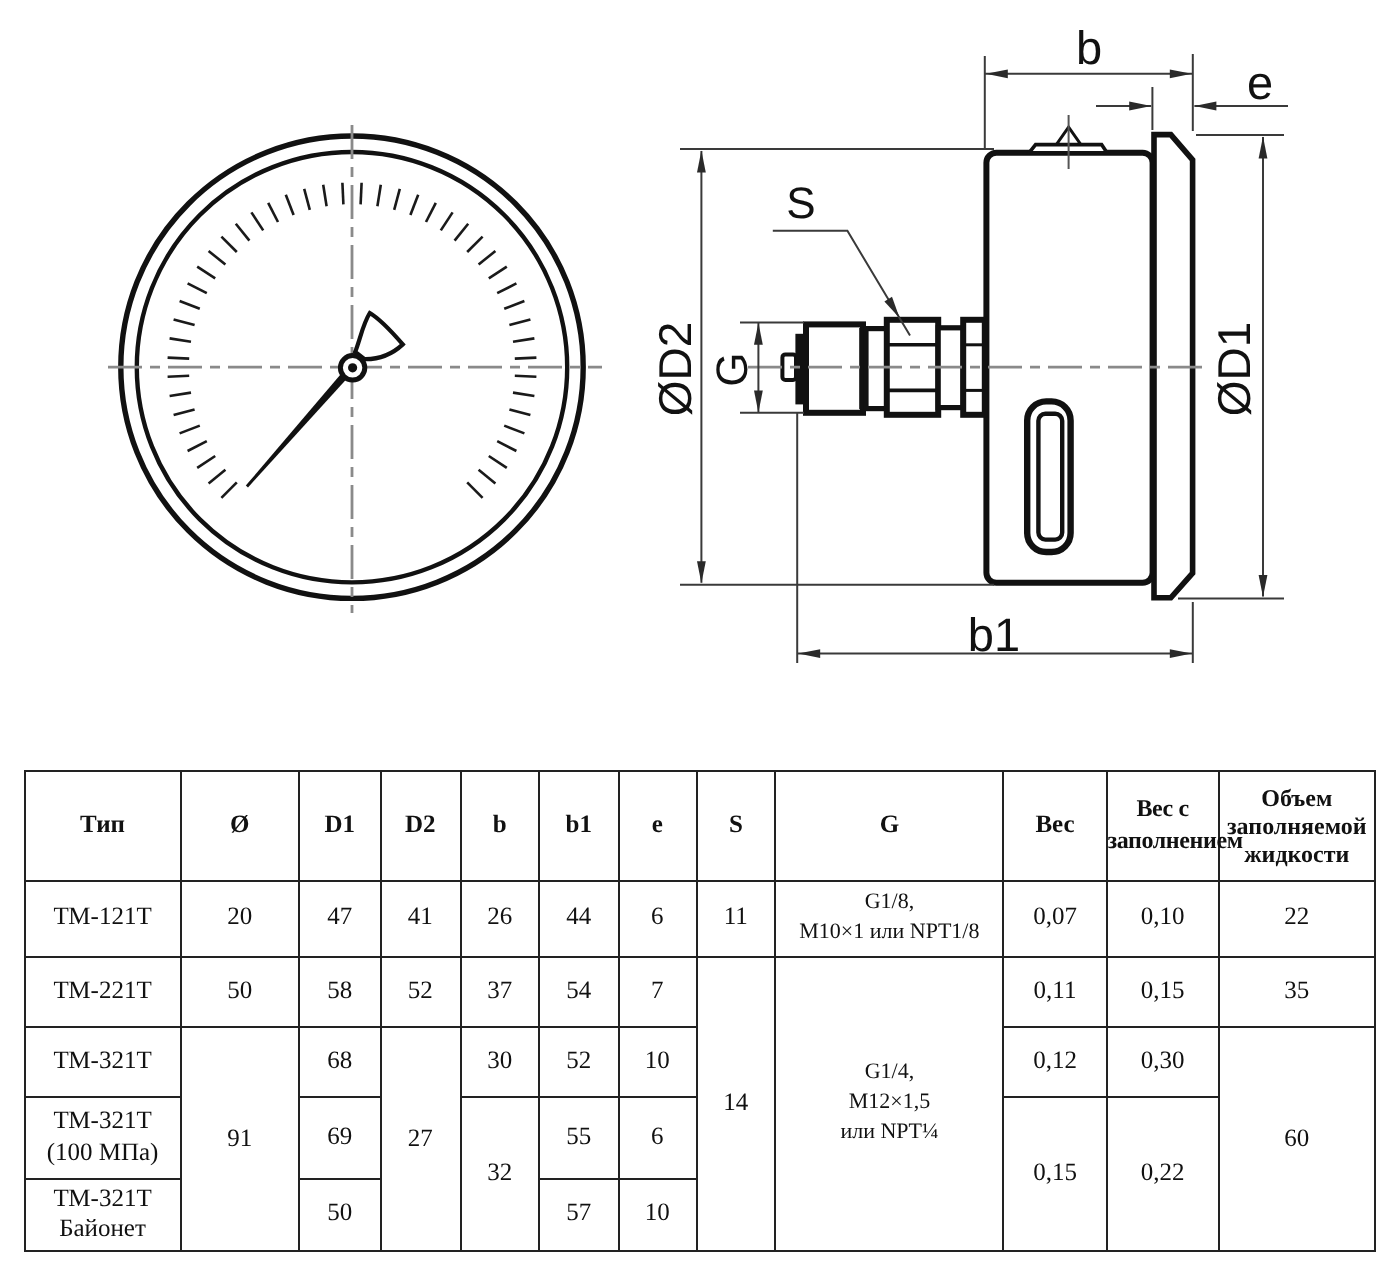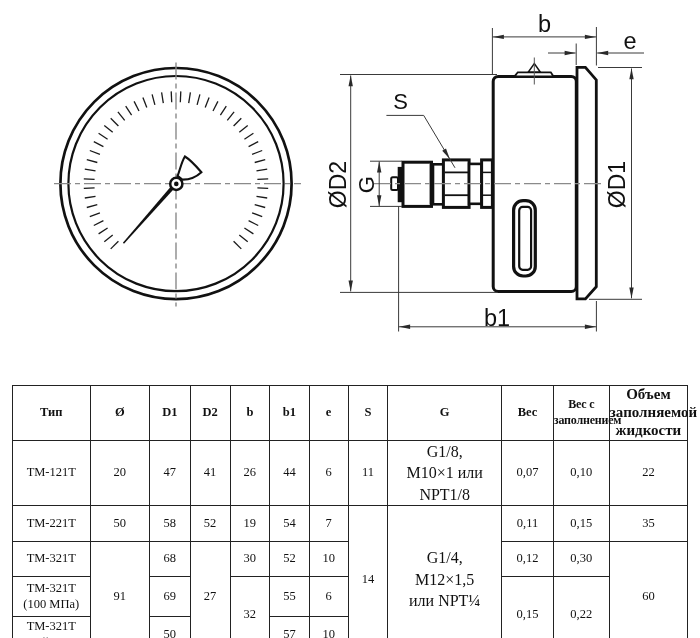--- a/index.html
+++ b/index.html
@@ -1,21 +1,21 @@
 <!DOCTYPE html>
 <html><head><meta charset="utf-8"><style>
 html,body{margin:0;padding:0;background:#fff}
 #page{position:relative;width:700px;height:638px;background:#fff;overflow:hidden;filter:grayscale(1)}
 table{position:absolute;left:12px;top:385px;width:676px;border-collapse:collapse;table-layout:fixed;
  font-family:"Liberation Serif",serif;font-size:12.5px;color:#111;}
 td{border:1.5px solid #222;text-align:center;vertical-align:middle;padding:0;line-height:1.25}
 .hd td{font-weight:bold}
 .sm{font-size:12px;line-height:1.3;letter-spacing:-0.2px}
-.sm2{font-size:15px;line-height:1.18}
-.g{font-size:16px;line-height:1.35}
+.sm2{font-size:12px;line-height:1.18}
+.g{font-size:11px;line-height:1.35}
 </style></head>
 <body>
 <div id="page">
 <svg width="700" height="638" viewBox="0 0 700 638" xmlns="http://www.w3.org/2000/svg" style="position:absolute;left:0;top:0" font-family="Liberation Sans, sans-serif">
 
 <circle cx="176.0" cy="183.6" r="115.6" fill="#fff" stroke="#111" stroke-width="2.7"></circle>
 
 <circle cx="176.0" cy="183.6" r="107.6" fill="#fff" stroke="#111" stroke-width="2.2"></circle>
 
 <line x1="54" y1="183.6" x2="301" y2="183.6" stroke="#8a8a8a" stroke-width="1.4" stroke-dasharray="17 4 5 4"></line>
@@ -226,21 +226,21 @@
   <td class="g">G1/8,<br>M10×1 или NPT1/8</td>
           <td>0,07</td>
           <td>0,10</td>
           <td>22</td>
 </tr>
 <tr style="height:35.5px">
   <td>ТМ-221Т</td>
           <td>50</td>
           <td>58</td>
           <td>52</td>
-          <td>19</td>
+          <td>37</td>
           <td>54</td>
           <td>7</td>
   <td rowspan="4">14</td>
           <td rowspan="4" class="g">G1/4,<br>M12×1,5<br>или NPT¼</td>
   <td>0,11</td>
           <td>0,15</td>
           <td>35</td>
 </tr>
 <tr style="height:35px">
   <td>ТМ-321Т</td>

